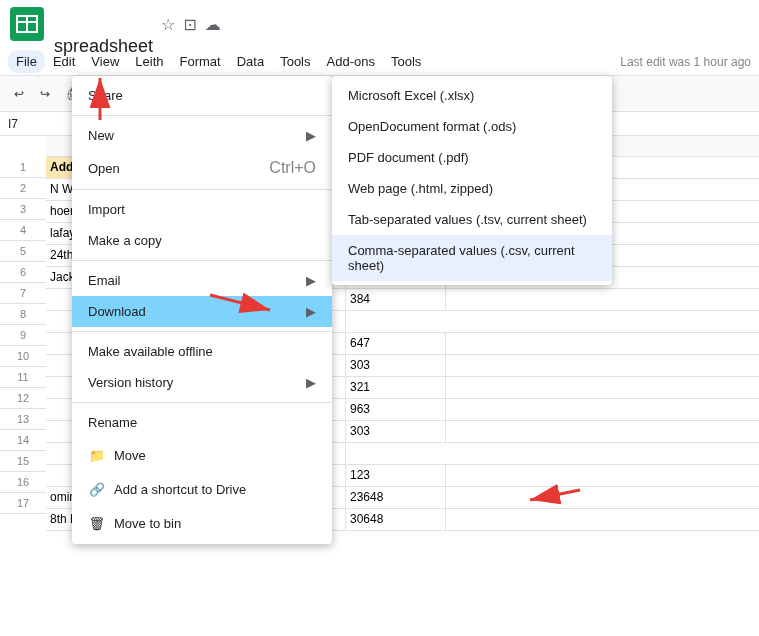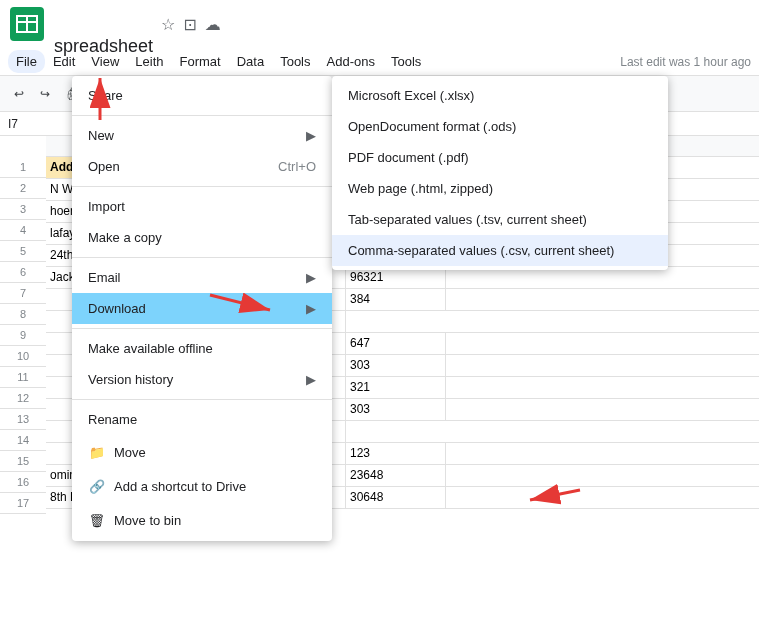--- a/index.html
+++ b/index.html
@@ -217,21 +217,21 @@
       color: #202124;
       font-size: 13px;
       position: relative;
     }
     .file-menu-item.active, .file-menu-item.download-active {
       background: #7dd3fc;
     }
     .file-menu-item .shortcut {
       margin-left: auto;
       color: #80868b;
-      font-size: 13px;
+      font-size: 16px;
     }
     .file-menu-item .arrow {
       margin-left: auto;
       color: #5f6368;
     }
     .file-menu-item .icon-small {
       width: 18px;
       height: 18px;
       margin-right: 8px;
       flex-shrink: 0;
@@ -243,21 +243,21 @@
       height: 1px;
       background: #e0e0e0;
       margin: 4px 0;
     }
 
     
     .download-submenu {
       position: absolute;
       top: 76px;
       left: 332px;
-      width: 336px;
+      width: 280px;
       background: #fff;
       border-radius: 4px;
       box-shadow: 0 2px 10px rgba(0,0,0,0.3);
       pointer-events: all;
       z-index: 300;
       padding: 4px 0;
     }
     .download-submenu-item {
       padding: 8px 16px;
       cursor: pointer;
@@ -422,20 +422,26 @@
       <div class="grid-row">
         <div class="grid-cell"></div>
         <div class="grid-cell highlighted"></div>
         <div class="grid-cell"></div>
         <div class="grid-cell">321</div>
       </div>
       <div class="grid-row">
         <div class="grid-cell"></div>
         <div class="grid-cell highlighted"></div>
         <div class="grid-cell"></div>
+        <div class="grid-cell">963</div>
+      </div>
+      <div class="grid-row">
+        <div class="grid-cell"></div>
+        <div class="grid-cell highlighted"></div>
+        <div class="grid-cell"></div>
         <div class="grid-cell">303</div>
       </div>
       <div class="grid-row">
         <div class="grid-cell"></div>
         <div class="grid-cell highlighted"></div>
         <div class="grid-cell"></div>
       </div>
       <div class="grid-row">
         <div class="grid-cell"></div>
         <div class="grid-cell highlighted"></div>

